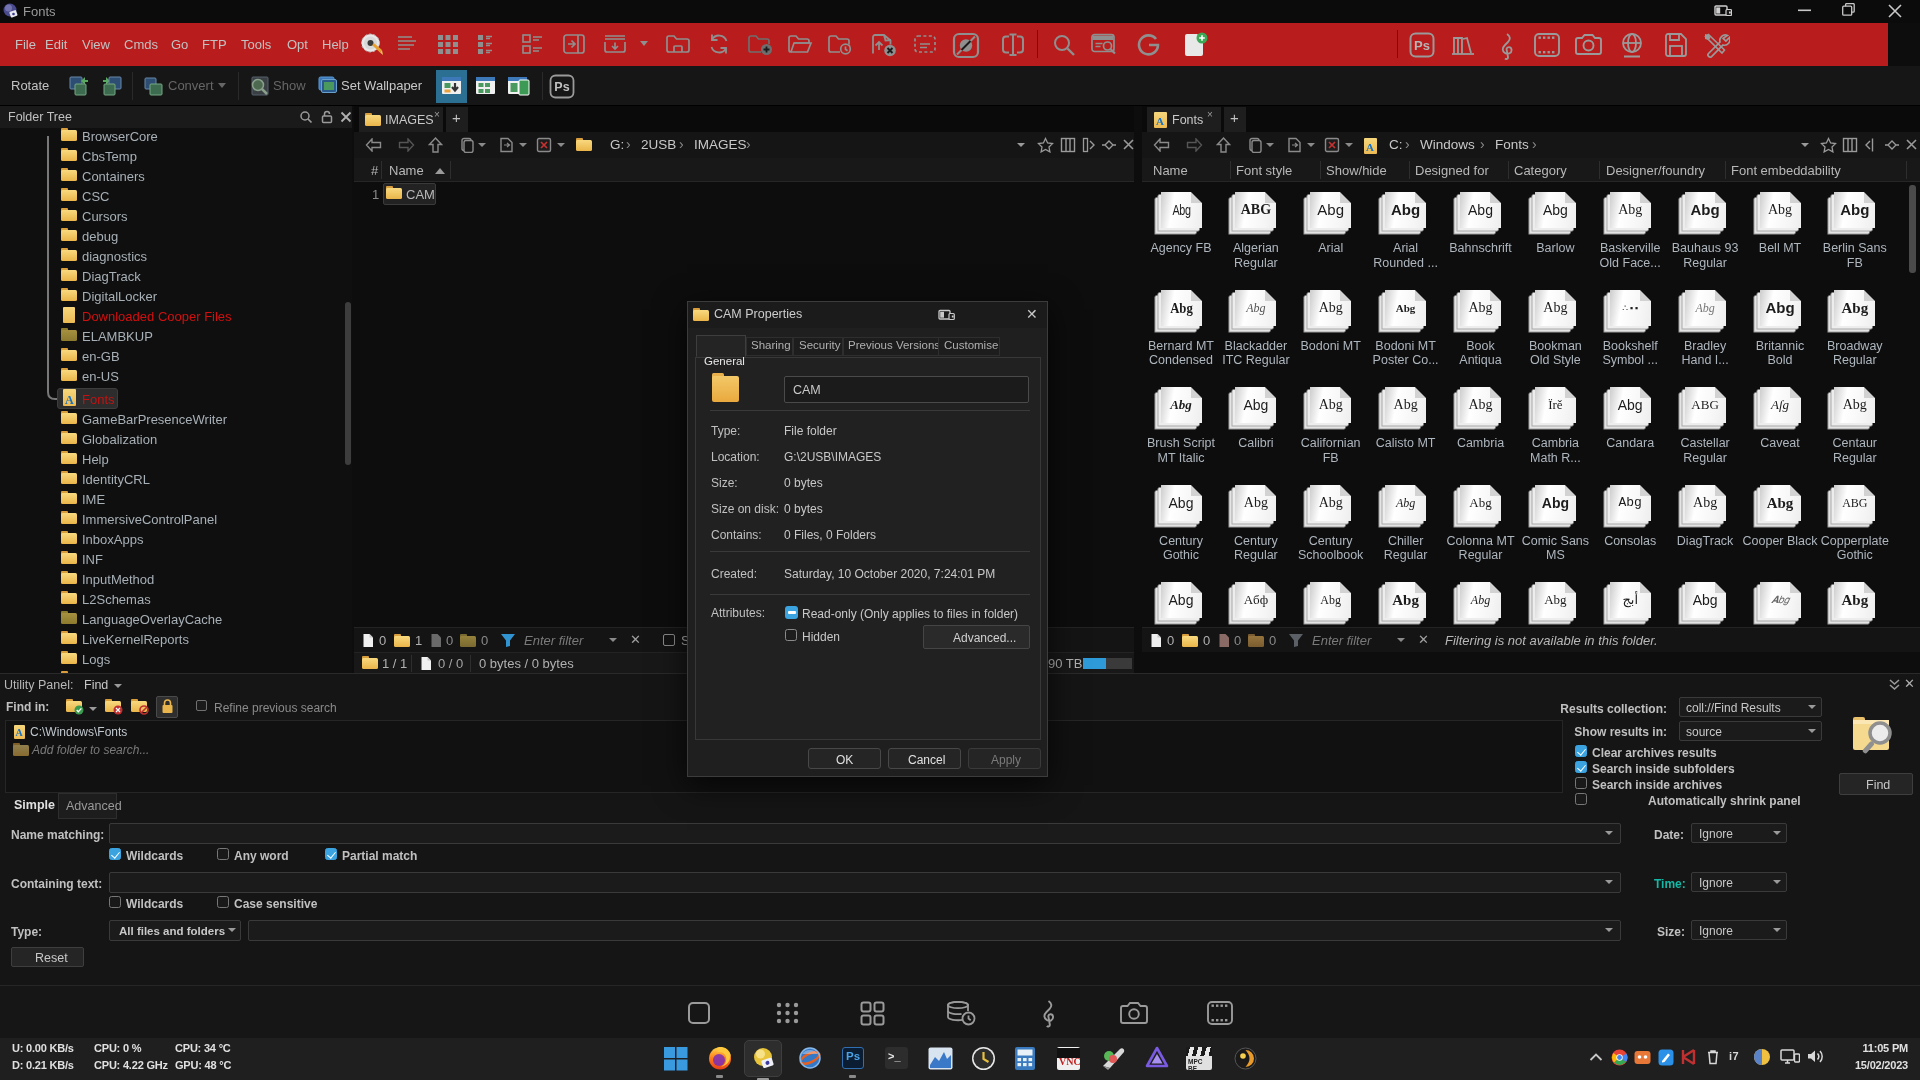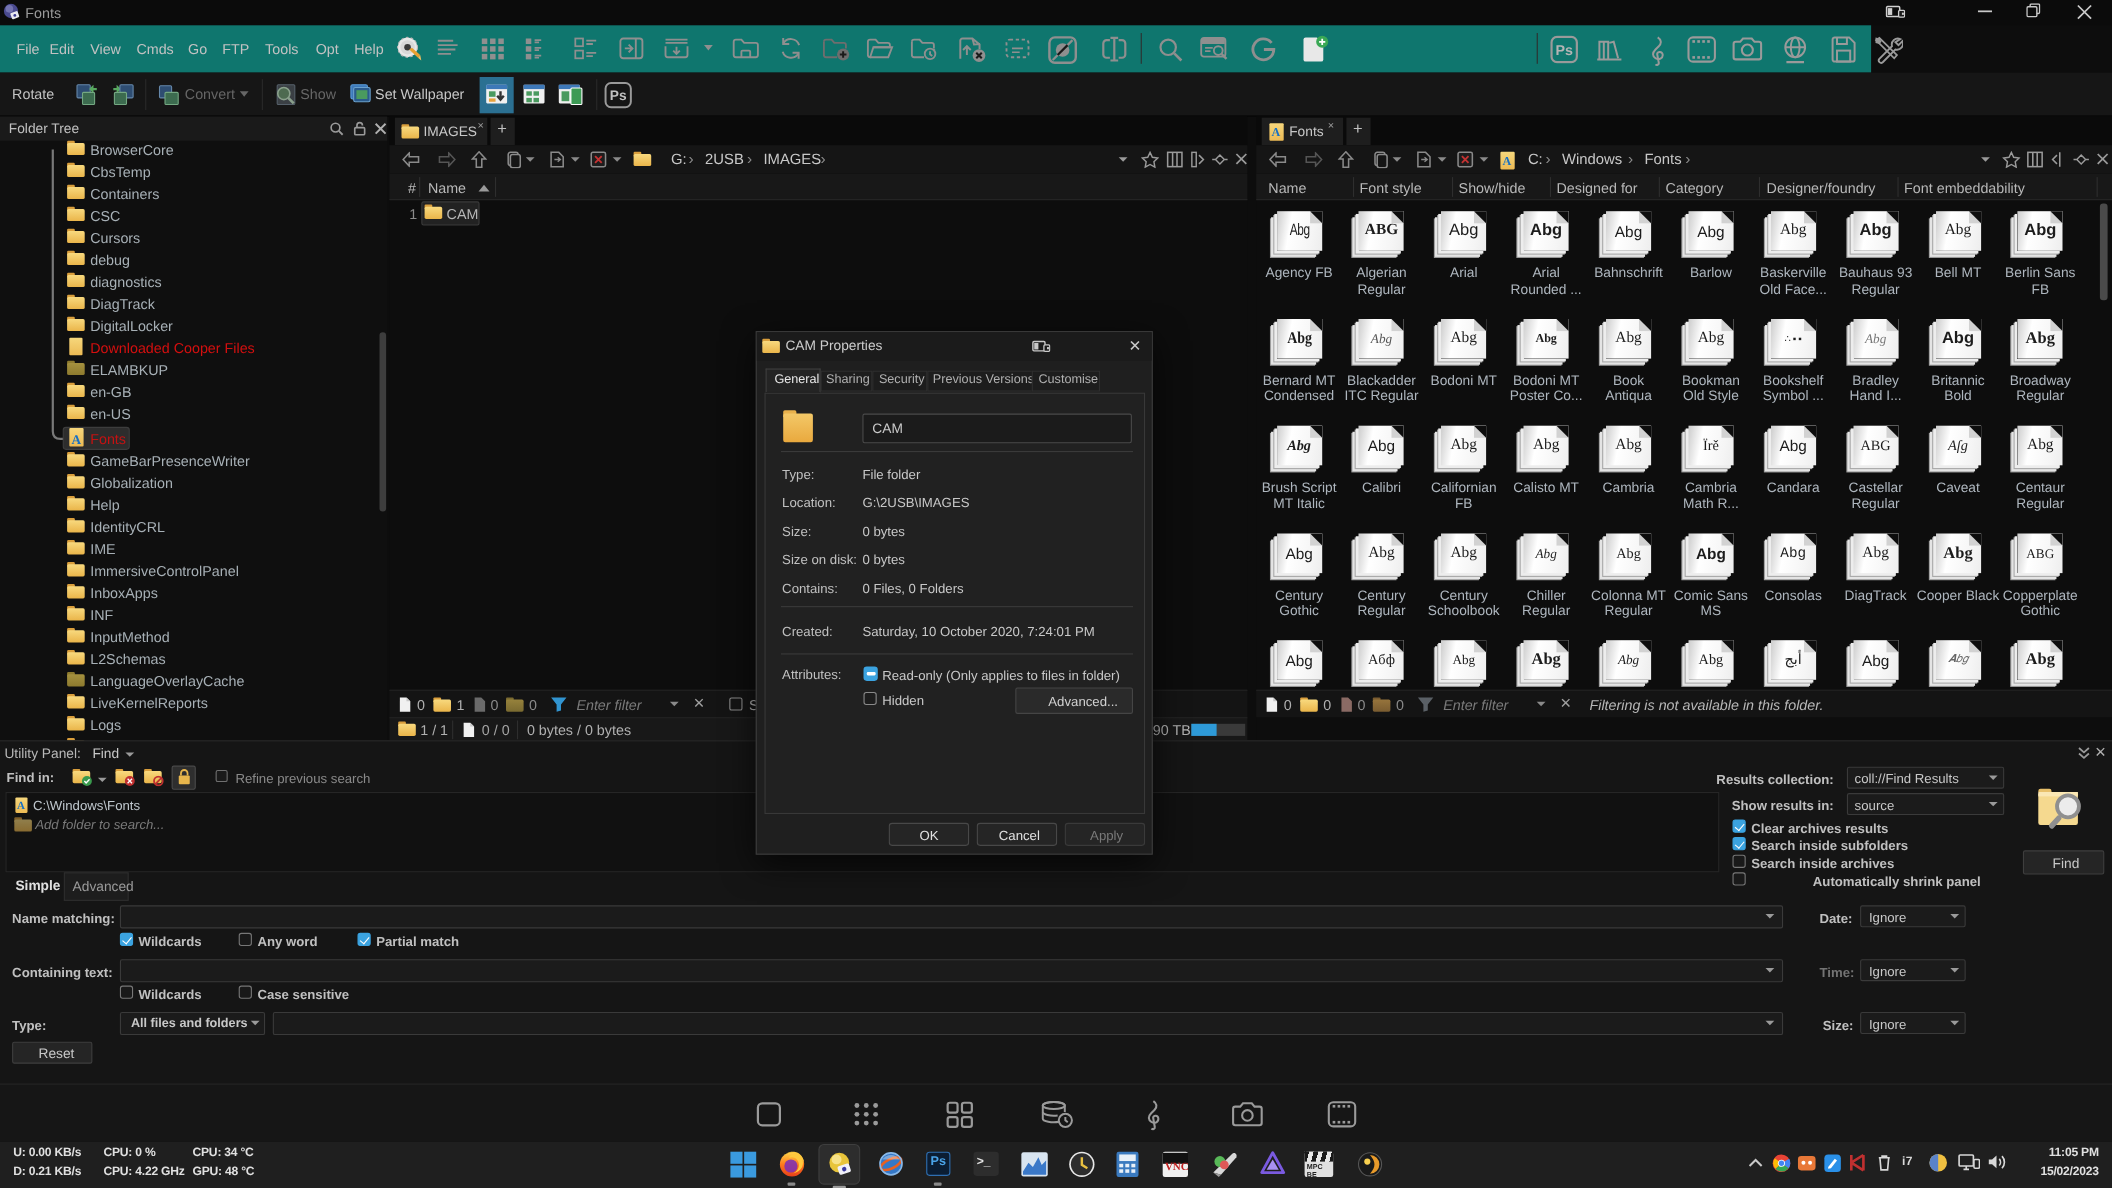--- a/index.html
+++ b/index.html
@@ -6,21 +6,21 @@
 html,body { width:1920px; height:1080px; overflow:hidden; background:#000; }
 body { font-family:"Liberation Sans", sans-serif; }
 #screen { position:absolute; left:0; top:0; width:1920px; height:1080px; background:#0d0d0d; }
 .abs { position:absolute; }
 
 
 #titlebar { position:absolute; left:0; top:0; width:1920px; height:23px; background:#0b0b0b; }
 #titlebar .title { position:absolute; left:23px; top:4px; font-size:13px; color:#9a9a9a; }
 
 
-#menurow { position:absolute; left:0; top:23px; width:1701px; height:43px; background:#0f766e;text-decoration:underline; }
+#menurow { position:absolute; left:0; top:23px; width:1888px; height:43px; background:#b91c1c;text-decoration:underline; }
 .menuitem { position:absolute; top:14px; font-size:13px; color:#c2c2c2; }
 .gi { position:absolute; top:9px; display:block; }
 .gi svg { display:block; }
 
 
 #toolbar2 { position:absolute; left:0; top:66px; width:1920px; height:40px; background:#161616; border-bottom:1px solid #000; }
 
 
 #treepanel { position:absolute; left:0; top:106px; width:352px; height:567px; background:#0f0f0f; }
 #treehead { position:absolute; left:0; top:0; width:100%; height:22px; background:#1a1a1a; }
@@ -1320,21 +1320,21 @@
       <rect x="14" y="26" width="5" height="14" rx="2" fill="#8f8f8f" transform="rotate(42 16 33)"></rect>
     </svg>
     <span class="abs" style="left:1839px;top:99px;width:74px;height:22px;background:#252525;border:1px solid #3e3e3e;border-radius:2px">
         <span class="abs" style="left:26px;top:4px;font-size:12.5px;color:#c8c8c8">Find</span>
       </span>
     <span class="abs" style="left:1654px;top:154px;font-size:12px;font-weight:bold;color:#c0c0c0">Date:</span>
     <span class="inpt" style="left:1691px;top:149px;width:96px;height:20px">
         <span class="abs" style="left:7px;top:3px;font-size:12px;color:#c8c8c8;font-style:normal">Ignore</span>
       </span>
     <span class="abs" style="left:1773px;top:157px;border-left:4px solid transparent;border-right:4px solid transparent;border-top:4.5px solid #9a9a9a"></span>
-    <span class="abs" style="left:1654px;top:203px;font-size:12px;font-weight:bold;color:#737373">Time:</span>
+    <span class="abs" style="left:1654px;top:203px;font-size:12px;font-weight:bold;color:#14b8a6">Time:</span>
     <span class="inpt" style="left:1691px;top:198px;width:96px;height:20px">
         <span class="abs" style="left:7px;top:3px;font-size:12px;color:#c8c8c8;font-style:normal">Ignore</span>
       </span>
     <span class="abs" style="left:1773px;top:206px;border-left:4px solid transparent;border-right:4px solid transparent;border-top:4.5px solid #9a9a9a"></span>
     <span class="abs" style="left:1657px;top:251px;font-size:12px;font-weight:bold;color:#c0c0c0">Size:</span>
     <span class="inpt" style="left:1691px;top:246px;width:96px;height:20px">
         <span class="abs" style="left:7px;top:3px;font-size:12px;color:#c8c8c8;font-style:normal">Ignore</span>
       </span>
     <span class="abs" style="left:1773px;top:254px;border-left:4px solid transparent;border-right:4px solid transparent;border-top:4.5px solid #9a9a9a"></span>
   </div>
@@ -1541,21 +1541,21 @@
       <svg class="abs" style="left:250px;top:7px" width="17" height="13" viewBox="0 0 17 13">
           <rect x="1" y="1.5" width="11" height="8.5" rx="1" fill="none" stroke="#c8c8c8" stroke-width="1.3"></rect>
           <rect x="2.2" y="2.8" width="3.8" height="5.9" fill="#c8c8c8"></rect>
           <rect x="11" y="4.5" width="5.3" height="6" rx="1" fill="#1b1b1b" stroke="#c8c8c8" stroke-width="1.2"></rect>
           <rect x="13.8" y="6.5" width="1.8" height="2" fill="#c8c8c8"></rect>
         </svg>
       <span class="abs" style="left:338px;top:4px;font-size:14px;color:#c8c8c8">✕</span>
     </div>
     <div class="abs" style="left:0px;top:33px;width:360px;height:22px;font-size:11.5px">
       <span class="abs" style="left:8px;top:0;width:50px;height:22px;background:#242424;border:1px solid #3e3e3e;border-bottom-color:#242424;z-index:2"></span>
-      <span class="abs" style="left:16px;top:4px;color:#e8e8e8;z-index:3;position:absolute">General</span>
+      <span class="abs" style="left:16px;top:20px;color:#e8e8e8;z-index:3;position:absolute">General</span>
       <span class="abs" style="left:58px;top:2px;width:47px;height:19px;border:1px solid #2e2e2e;background:#1d1d1d"></span>
       <span class="abs" style="left:63px;top:4px;color:#b0b0b0">Sharing</span>
       <span class="abs" style="left:105px;top:2px;width:50px;height:19px;border:1px solid #2e2e2e;background:#1d1d1d"></span>
       <span class="abs" style="left:111px;top:4px;color:#b0b0b0">Security</span>
       <span class="abs" style="left:155px;top:2px;width:96px;height:19px;border:1px solid #2e2e2e;background:#1d1d1d"></span>
       <span class="abs" style="left:160px;top:4px;color:#b0b0b0">Previous Versions</span>
       <span class="abs" style="left:250px;top:2px;width:62px;height:19px;border:1px solid #2e2e2e;background:#1d1d1d"></span>
       <span class="abs" style="left:256px;top:4px;color:#b0b0b0">Customise</span>
     </div>
     <div class="abs" style="left:7px;top:55px;width:346px;height:383px;background:#212121;border:1px solid #383838">

